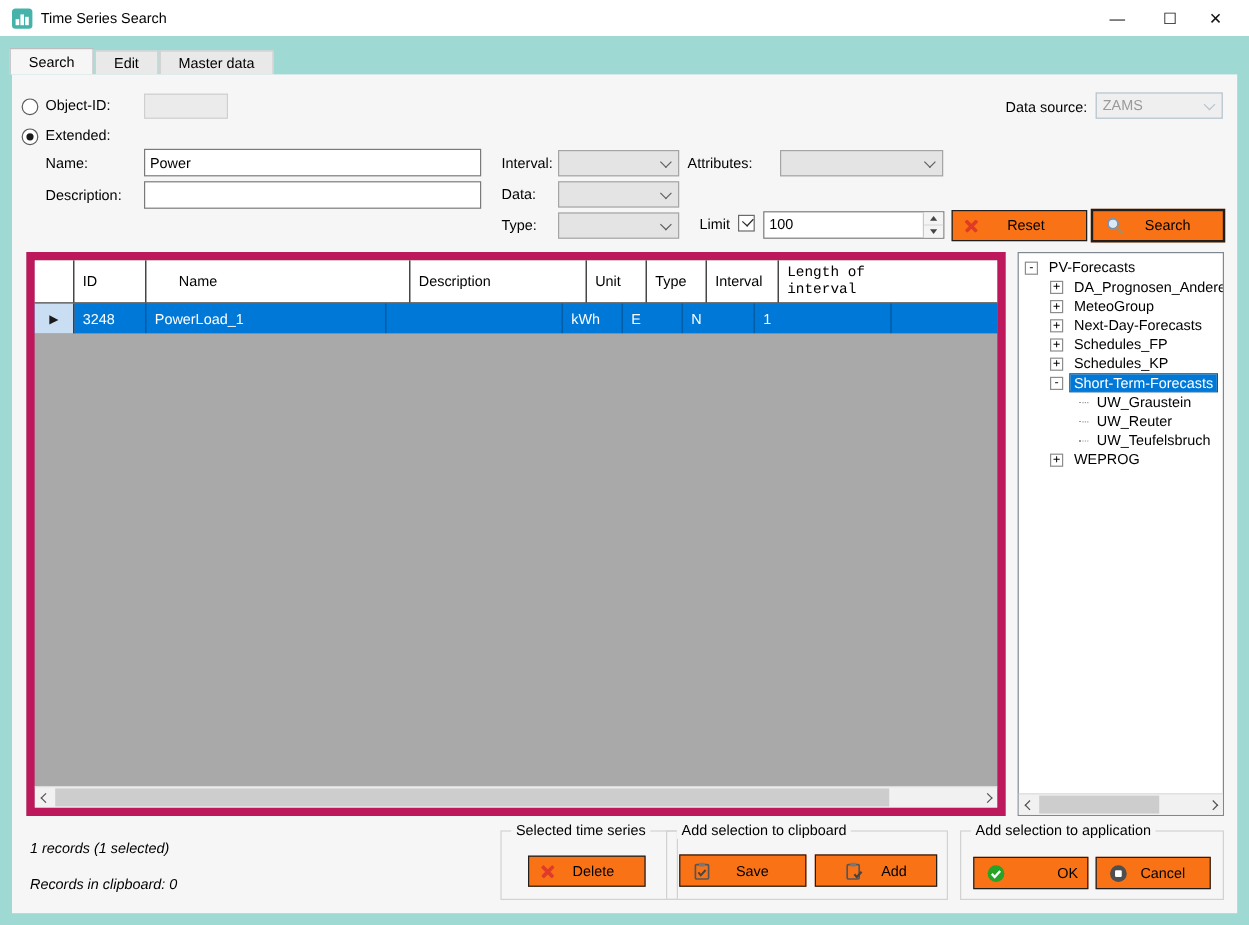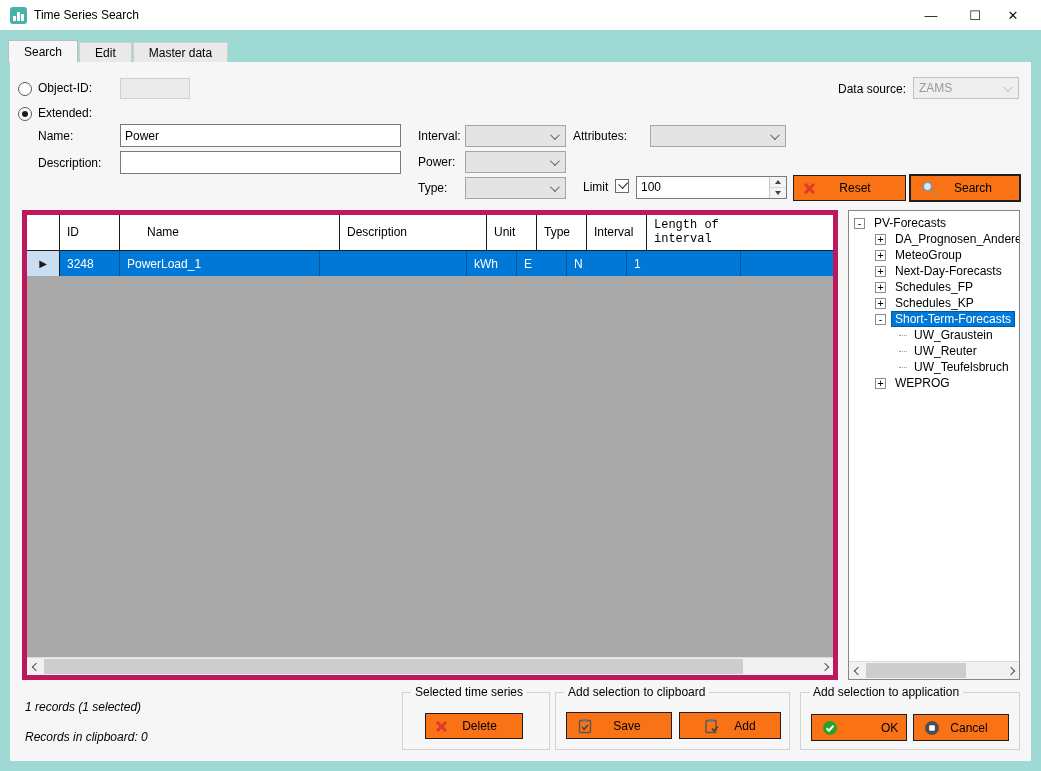--- a/index.html
+++ b/index.html
@@ -53,21 +53,21 @@
 
   
   .btn { position:absolute; background:#f97316; border:1px solid #1f1f1f; display:flex; align-items:center; padding:0 10px; cursor:default; }
   .btn .cap { flex:1; text-align:center; }
   .btn.default { border-width:2px; }
   .xglyph { width:11px; height:11px; position:relative; flex:0 0 auto; }
   .xglyph::before,.xglyph::after { content:""; position:absolute; left:-1px; top:4.5px; width:13px; height:2.6px; background:#e03a28; border-radius:1px; }
   .xglyph::before{ transform:rotate(45deg);} .xglyph::after{ transform:rotate(-45deg);}
 
   
-  .grid { position:absolute; left:12px; top:148px; width:816px; height:470px; background:#a9a9a9; border:5px solid #be185d; display:flex; flex-direction:column; }
+  .grid { position:absolute; left:12px; top:148px; width:816px; height:470px; background:#a9a9a9; border:7px solid #be185d; display:flex; flex-direction:column; }
   .ghead { display:flex; height:36px; background:#fff; border-bottom:1px solid #1a1a1a; }
   .ghead .hc { border-right:1px solid #1a1a1a; display:flex; align-items:center; padding:0 7px; line-height:1.1; }
   .ghead .hc:last-child { border-right:none; }
   .grow { display:flex; height:25px; background:#0078d7; color:#fff; }
   .grow .dc { display:flex; align-items:center; padding:0 7px; border-right:1px solid rgba(0,0,0,0.28); }
   .grow .dc:last-child { border-right:none; }
   .rowsel { background:#c9def2; display:flex; align-items:center; justify-content:center; color:#1a1a1a; font-size:10px; border-right:1px solid #1a1a1a; }
   .gfill { flex:1; background:#a9a9a9; }
 
   
@@ -130,21 +130,21 @@
     <input class="txt" style="left: 110px; top: 62px; width: 281px; height: 23px;" value="Power">
 
     <div class="lbl" style="left:28px; top:94px;">Description:</div>
     <input class="txt" style="left: 110px; top: 89px; width: 281px; height: 23px;" value="">
 
     <div class="lbl" style="left:408px; top:67px;">Interval:</div>
     <div class="combo" style="left:455px; top:63px; width:101px; height:22px;">
         <span class="chev"></span>
       </div>
 
-    <div class="lbl" style="left:408px; top:93px;">Power:</div>
+    <div class="lbl" style="left:408px; top:93px;">Data:</div>
     <div class="combo" style="left:455px; top:89px; width:101px; height:22px;">
         <span class="chev"></span>
       </div>
 
     <div class="lbl" style="left:408px; top:119px;">Type:</div>
     <div class="combo" style="left:455px; top:115px; width:101px; height:22px;">
         <span class="chev"></span>
       </div>
 
     <div class="lbl" style="left:563px; top:67px;">Attributes:</div>
@@ -272,21 +272,21 @@
         <div class="sthumb" style="left:17px; width:100px;"></div>
         <div class="sarrow right">
             <span class="c"></span>
           </div>
       </div>
     </div>
 
     <div class="status" style="left:15px; top:638px;">1 records (1 selected)</div>
     <div class="status" style="left:15px; top:668px;">Records in clipboard: 0</div>
 
-    <div class="group" style="left:392px; top:630px; width:148px; height:58px;text-decoration:underline;">
+    <div class="group" style="left:407px; top:630px; width:148px; height:58px;text-decoration:underline;">
       <div class="legend">Selected time series</div>
       <div class="btn" style="left:22px; top:20px; width:98px; height:26px;">
         <span class="xglyph"></span>
         <span class="cap">Delete</span>
       </div>
     </div>
 
     <div class="group" style="left:545px; top:630px; width:235px; height:58px;">
       <div class="legend">Add selection to clipboard</div>
       <div class="btn" style="left:10px; top:19px; width:106px; height:27px;">

